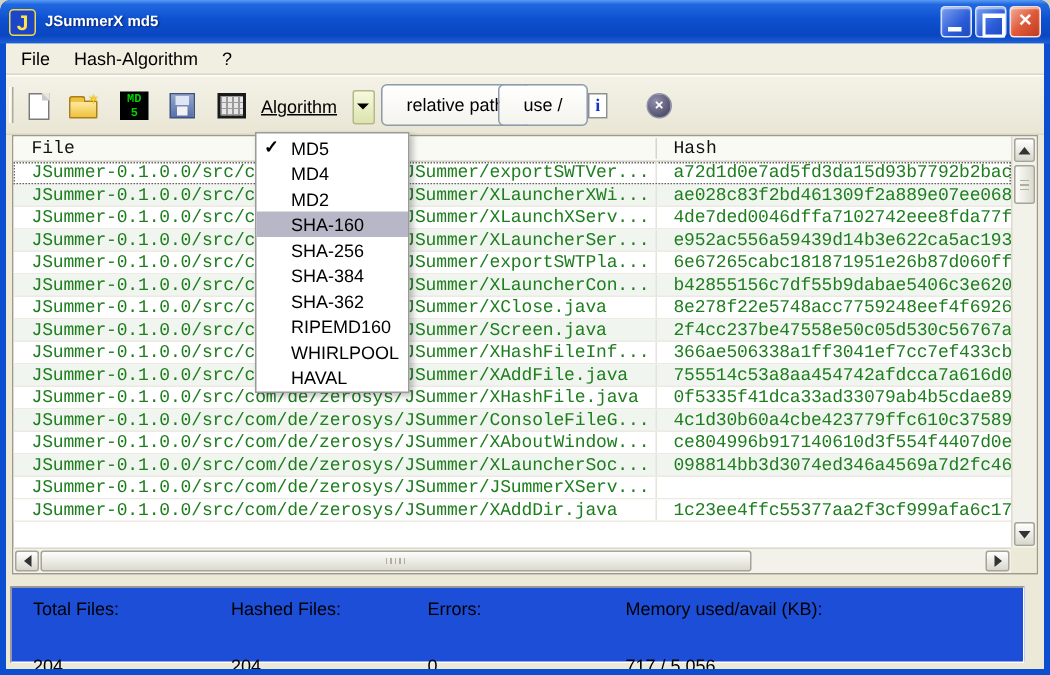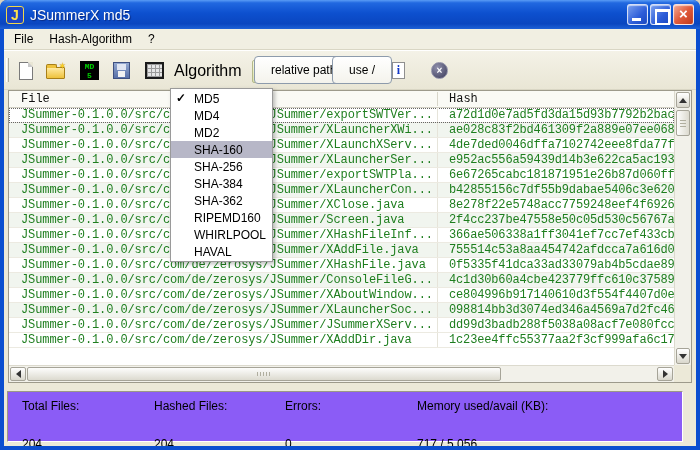--- a/index.html
+++ b/index.html
@@ -5,21 +5,21 @@
   html,body{margin:0;padding:0;background:#d6d2c2;}
   *{box-sizing:border-box;}
   .window{position:relative;width:700px;height:450px;background:#0b4ed0;border-radius:7px 7px 0 0;overflow:hidden;
           font-family:"Liberation Sans",sans-serif;-webkit-font-smoothing:antialiased;}
   
   .titlebar{position:absolute;top:0;left:0;right:0;height:29px;border-radius:7px 7px 0 0;
             background:linear-gradient(180deg,#5a9cf5 0%,#2168e0 10%,#0d50cf 45%,#0a46c0 82%,#1e61d6 100%);
             display:flex;align-items:center;padding:0 6px;}
   .app-icon{width:18px;height:18px;background:#1c45c8;border:1px solid #f0d84a;border-radius:3px;
             color:#ffe34a;font-weight:bold;font-size:14px;line-height:16px;text-align:center;flex:0 0 auto;}
-  .title{color:#fff;font-weight:normal;font-size:14px;margin-left:6px;text-shadow:1px 1px 1px #0a2a80;flex:1;}
+  .title{color:#fff;font-weight:bold;font-size:10px;margin-left:6px;text-shadow:1px 1px 1px #0a2a80;flex:1;}
   .wbtn{width:21px;height:21px;border:1px solid #ffffffcc;border-radius:3px;margin-left:2px;position:relative;
         box-shadow:inset 0 1px 1px rgba(255,255,255,.6);}
   .wbtn.min,.wbtn.max{background:linear-gradient(135deg,#7aa0ef 0%,#2c5cd8 60%,#1b49c0 100%);}
   .wbtn.close{background:linear-gradient(135deg,#f2ab96 0%,#e05a3a 50%,#bf3a1c 100%);}
   .wbtn.min::after{content:"";position:absolute;left:4px;bottom:3px;width:9px;height:3px;background:#fff;}
   .wbtn.max::after{content:"";position:absolute;left:4px;top:4px;width:11px;height:11px;border:2px solid #fff;border-top-width:3px;}
   .wbtn.close span{position:absolute;left:0;top:0;width:19px;height:19px;color:#fff;font-size:15px;font-weight:bold;
                    line-height:18px;text-align:center;}
   
   .client{position:absolute;top:29px;left:4px;right:4px;bottom:4px;background:#ece9d8;overflow:hidden;}
@@ -47,21 +47,21 @@
   .ic-save::after{content:"";position:absolute;bottom:1px;left:4px;right:4px;height:6px;background:#f2f2f2;}
   .ic-grid{width:19px;height:17px;border:2px solid #1a1a1a;
            background:repeating-linear-gradient(90deg,#9a9a9a 0 1px,transparent 1px 4px),
                       repeating-linear-gradient(0deg,#9a9a9a 0 1px,transparent 1px 4px),#e6e6e6;}
   .ic-info{width:13px;height:17px;background:#fff;border:1px solid #8f8f8f;color:#1237c8;text-align:center;
            font-family:"Liberation Serif",serif;font-weight:bold;font-size:12px;line-height:15px;}
   .ic-cancel{width:17px;height:17px;border-radius:50%;border:1px solid #9090a8;color:#fff;text-align:center;
              background:radial-gradient(circle at 35% 30%,#9090ac,#3a3a58);font-size:10px;font-weight:bold;line-height:15px;}
   
   .combo{position:absolute;left:170px;top:7px;height:26px;display:flex;align-items:center;}
-  .combo-label{font-size:16px;color:#000;}
+  .combo-label{font-size:12px;color:#000;text-decoration:underline;}
   .combo-arrow{width:15px;height:23px;margin-left:10px;border:1px solid #b4b98a;border-radius:2px;
                background:linear-gradient(180deg,#f7f9dd,#dde3ae);display:flex;align-items:center;justify-content:center;}
   .tri-down{width:0;height:0;border-left:4px solid transparent;border-right:4px solid transparent;border-top:4px solid #000;}
   
   .xpbtn{position:absolute;top:5px;height:28px;background:linear-gradient(180deg,#ffffff,#f4f3ec);
          border:1px solid #8d9bac;border-radius:4px;font-family:"Liberation Sans",sans-serif;font-size:12px;color:#000;
          padding:0 16px;}
   .xpbtn.relpath{left:250px;}
   .xpbtn.useslash{left:328px;}
   
@@ -102,21 +102,21 @@
           border:1px solid #a6a498;border-radius:2px;}
   .hthumb::after{content:"";position:absolute;top:4px;bottom:4px;left:50%;margin-left:-7px;width:14px;
                  background:repeating-linear-gradient(90deg,#b0ae9f 0 1px,transparent 1px 3px);}
   
   .dropdown{position:absolute;left:166px;top:59px;width:103px;background:#fff;border:1px solid #9a9a9a;
             padding:1px 0;z-index:10;box-shadow:2px 2px 4px rgba(0,0,0,.25);}
   .dd-item{position:relative;height:17px;display:flex;align-items:center;padding-left:23px;font-size:12px;color:#000;}
   .dd-item.selected{background:#b7b7c7;}
   .dd-check{position:absolute;left:5px;top:1px;font-size:12px;font-weight:bold;}
   
-  .statusbar{position:absolute;left:3px;right:13px;top:362px;height:51px;background:#8b5cf6;
+  .statusbar{position:absolute;left:3px;right:13px;top:362px;height:51px;background:#1d4ed8;
              border:1px solid;border-color:#9b9885 #ffffff #ffffff #9b9885;}
   .st-item{position:absolute;top:7px;font-size:12px;color:#000;}
   .st-item:nth-child(1){left:14px;}
   .st-item:nth-child(2){left:146px;}
   .st-item:nth-child(3){left:277px;}
   .st-item:nth-child(4){left:409px;}
   .st-value{margin-top:24px;}
 </style>
 </head>
 <body>
@@ -233,21 +233,20 @@
           <div class="trow">
             <span class="cell-file">JSummer-0.1.0.0/src/com/de/zerosys/JSummer/XAboutWindow...</span>
             <span class="cell-hash">ce804996b917140610d3f554f4407d0e</span>
           </div>
           <div class="trow alt">
             <span class="cell-file">JSummer-0.1.0.0/src/com/de/zerosys/JSummer/XLauncherSoc...</span>
             <span class="cell-hash">098814bb3d3074ed346a4569a7d2fc46</span>
           </div>
           <div class="trow">
             <span class="cell-file">JSummer-0.1.0.0/src/com/de/zerosys/JSummer/JSummerXServ...</span>
-            <span class="cell-hash">dd99d3badb288f5038a08acf7e080fcc</span>
           </div>
           <div class="trow">
             <span class="cell-file">JSummer-0.1.0.0/src/com/de/zerosys/JSummer/XAddDir.java</span>
             <span class="cell-hash">1c23ee4ffc55377aa2f3cf999afa6c17</span>
           </div>
         </div>
 
       <div class="vscroll">
         <div class="sbtn up">
             <i class="tri t-up"></i>

